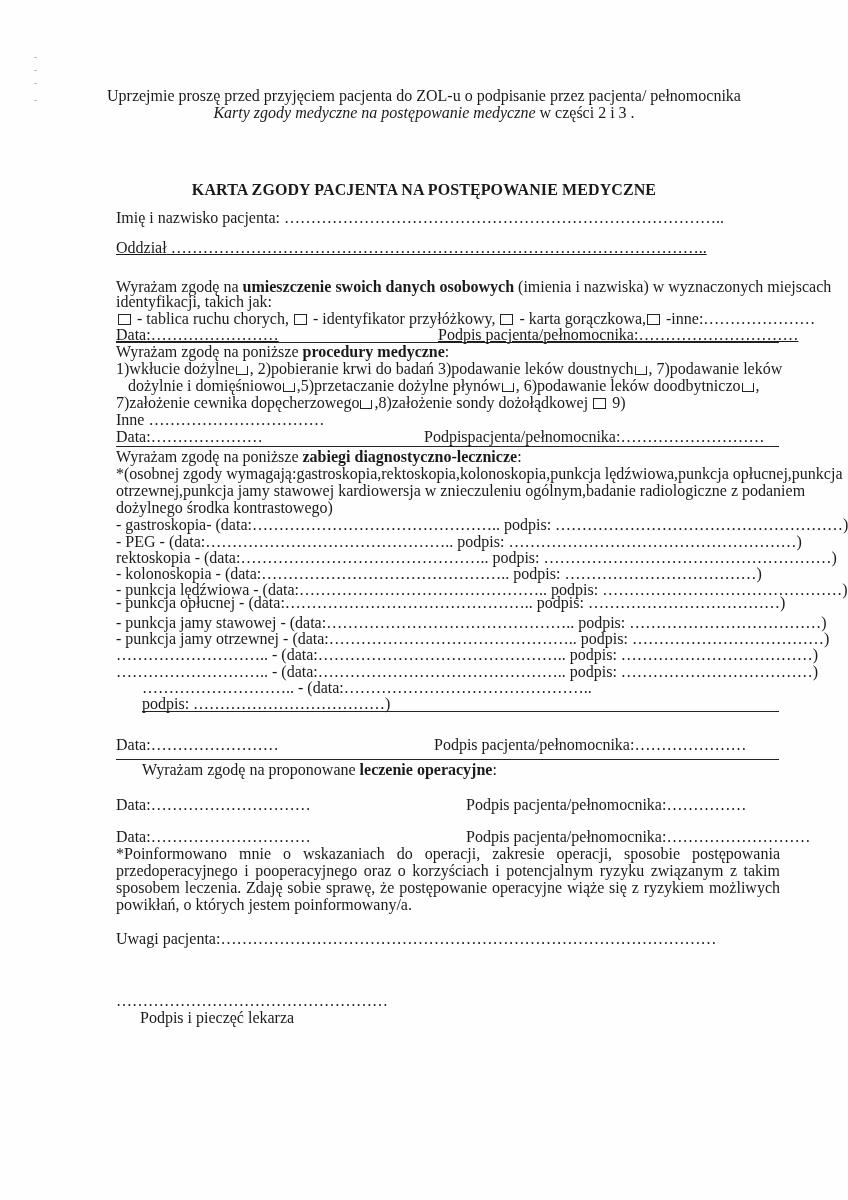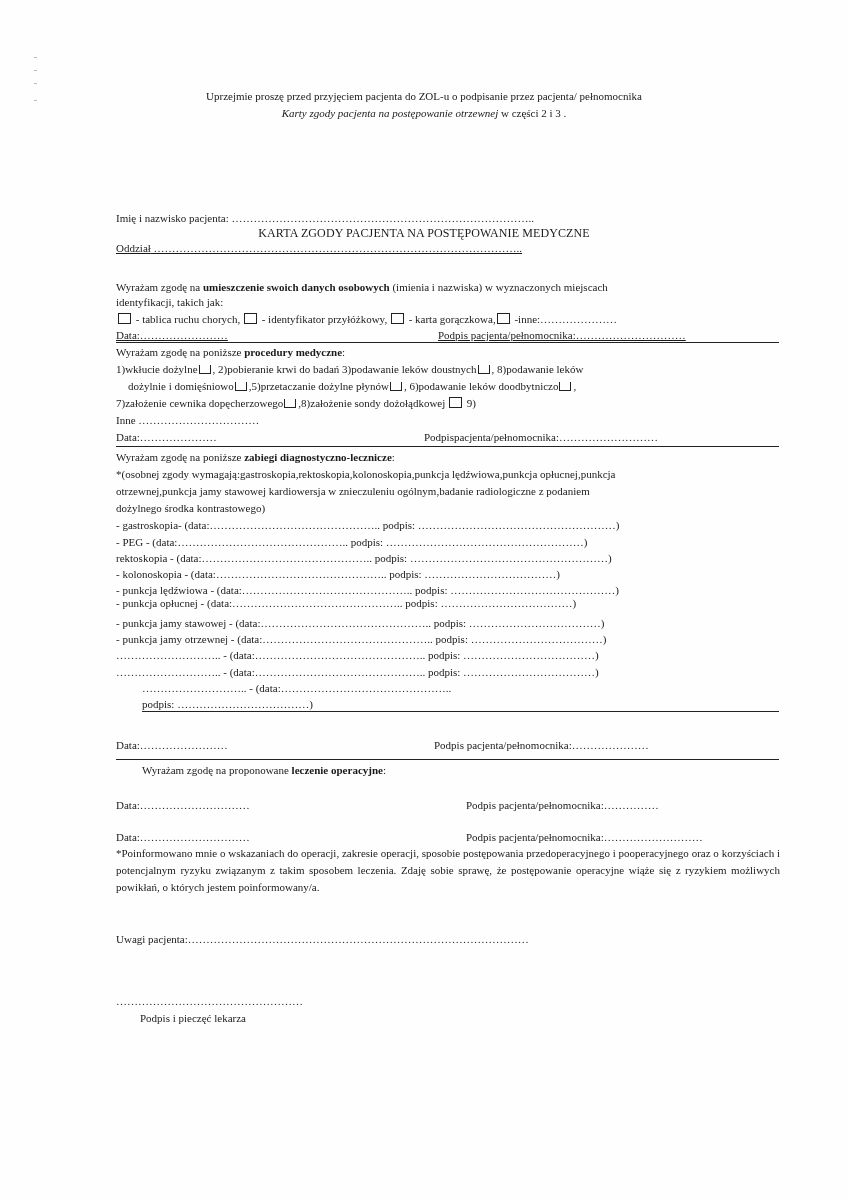--- a/index.html
+++ b/index.html
@@ -1,24 +1,24 @@
 <!DOCTYPE html>
 <html><head>
 <meta charset="utf-8">
 <style>
   html, body { margin: 0; padding: 0; background: #ffffff; }
   body { width: 848px; height: 1200px; position: relative; overflow: hidden;
          font-family: "Liberation Serif", serif; color: #1a1a1a; }
   .page { position: absolute; left: 0; top: 0; width: 848px; height: 1200px; background: #fefefe; }
-  .line { position: absolute; white-space: nowrap; font-size: 11px; line-height: 16px; }
+  .line { position: absolute; white-space: nowrap; font-size: 16px; line-height: 16px; }
   .c { left: 0; width: 848px; text-align: center; }
   .it { font-style: italic; }
   .b { font-weight: bold; }
   .u { text-decoration: underline; }
-  .title { font-size: 12px; font-weight: normal; letter-spacing: 0.1px; margin-top: 43px; }
+  .title { font-size: 16px; font-weight: bold; letter-spacing: 0.1px; }
   .rule { position: absolute; height: 0; border-top: 1.2px solid #222; }
   .cb { display: inline-block; width: 12px; height: 9px; border: 1.3px solid #222; border-top: none;
         vertical-align: -1px; margin: 0 2px 0 1px; box-sizing: border-box; position: relative; }
   .cb::before { content: ""; position: absolute; left: -1.3px; right: -1.3px; top: 0; height: 0; }
   .cbf { display: inline-block; width: 13px; height: 11px; border: 1.3px solid #222;
          vertical-align: -1px; margin: 0 2px 0 1px; box-sizing: border-box; }
   .mark { position: absolute; left: 34px; width: 3px; height: 1px; background: #bbb; }
   .just { white-space: normal; text-align: justify; text-align-last: left; }
 </style>
 </head>
@@ -26,21 +26,21 @@
 
 <div class="page">
 
   <div class="mark" style="top:57px;"></div>
   <div class="mark" style="top:70px;"></div>
   <div class="mark" style="top:83px;"></div>
   <div class="mark" style="top:100px;"></div>
 
   <div class="line c" style="top:88px;">Uprzejmie proszę przed przyjęciem pacjenta do ZOL-u o podpisanie przez pacjenta/ pełnomocnika</div>
   <div class="line c" style="top:105px;">
-    <span class="it">Karty zgody pacjenta na postępowanie otrzewnej</span><span> w części 2 i 3 .</span>
+    <span class="it">Karty zgody medyczne na postępowanie medyczne</span><span> w części 2 i 3 .</span>
   </div>
 
   <div class="line c title" style="top:182px;">KARTA ZGODY PACJENTA NA POSTĘPOWANIE MEDYCZNE</div>
 
   <div class="line" style="left:116px; top:210px;">
     <span>Imię i nazwisko pacjenta: </span><span>………………………………………………………………………..</span>
   </div>
 
   <div class="line" style="left:116px; top:240px;text-align:right;">
     <span class="u">Oddział</span><span class="u"> ………………………………………………………………………………………..</span>
@@ -56,21 +56,21 @@
     <span class="cbf"></span><span> - karta gorączkowa,</span><span class="cbf"></span><span> -inne:…………………</span>
   </div>
   <div class="line u" style="left:116px; top:327px;">Data:……………………</div>
   <div class="line u" style="left:438px; top:327px;text-align:right;">Podpis pacjenta/pełnomocnika:…………………………</div>
   <div class="rule" style="left:116px; width:663px; top:342px;"></div>
 
   <div class="line" style="left:116px; top:344px;">
     <span>Wyrażam zgodę na poniższe </span><span class="b">procedury medyczne</span><span>:</span>
   </div>
   <div class="line" style="left:116px; top:361px;">
-    <span>1)wkłucie dożylne</span><span class="cb"></span><span>, 2)pobieranie krwi do badań     3)podawanie leków   doustnych</span><span class="cb"></span><span>, 8)podawanie leków</span>
+    <span>1)wkłucie dożylne</span><span class="cb"></span><span>, 2)pobieranie krwi do badań     3)podawanie leków   doustnych</span><span class="cb"></span><span>, 7)podawanie leków</span>
   </div>
   <div class="line" style="left:128px; top:378px;">
     <span>dożylnie i domięśniowo</span><span class="cb"></span><span>,5)przetaczanie dożylne płynów</span><span class="cb"></span><span>,   6)podawanie leków doodbytniczo</span><span class="cb"></span><span>,</span>
   </div>
   <div class="line" style="left:116px; top:395px;">
     <span>7)założenie cewnika dopęcherzowego</span><span class="cb"></span><span>,8)założenie sondy dożołądkowej</span> <span class="cbf"></span><span>       9)</span>
   </div>
   <div class="line" style="left:116px; top:412px;">Inne ……………………………</div>
   <div class="line" style="left:116px; top:429px;">Data:…………………</div>
   <div class="line" style="left:424px; top:429px;">Podpispacjenta/pełnomocnika:………………………</div>

